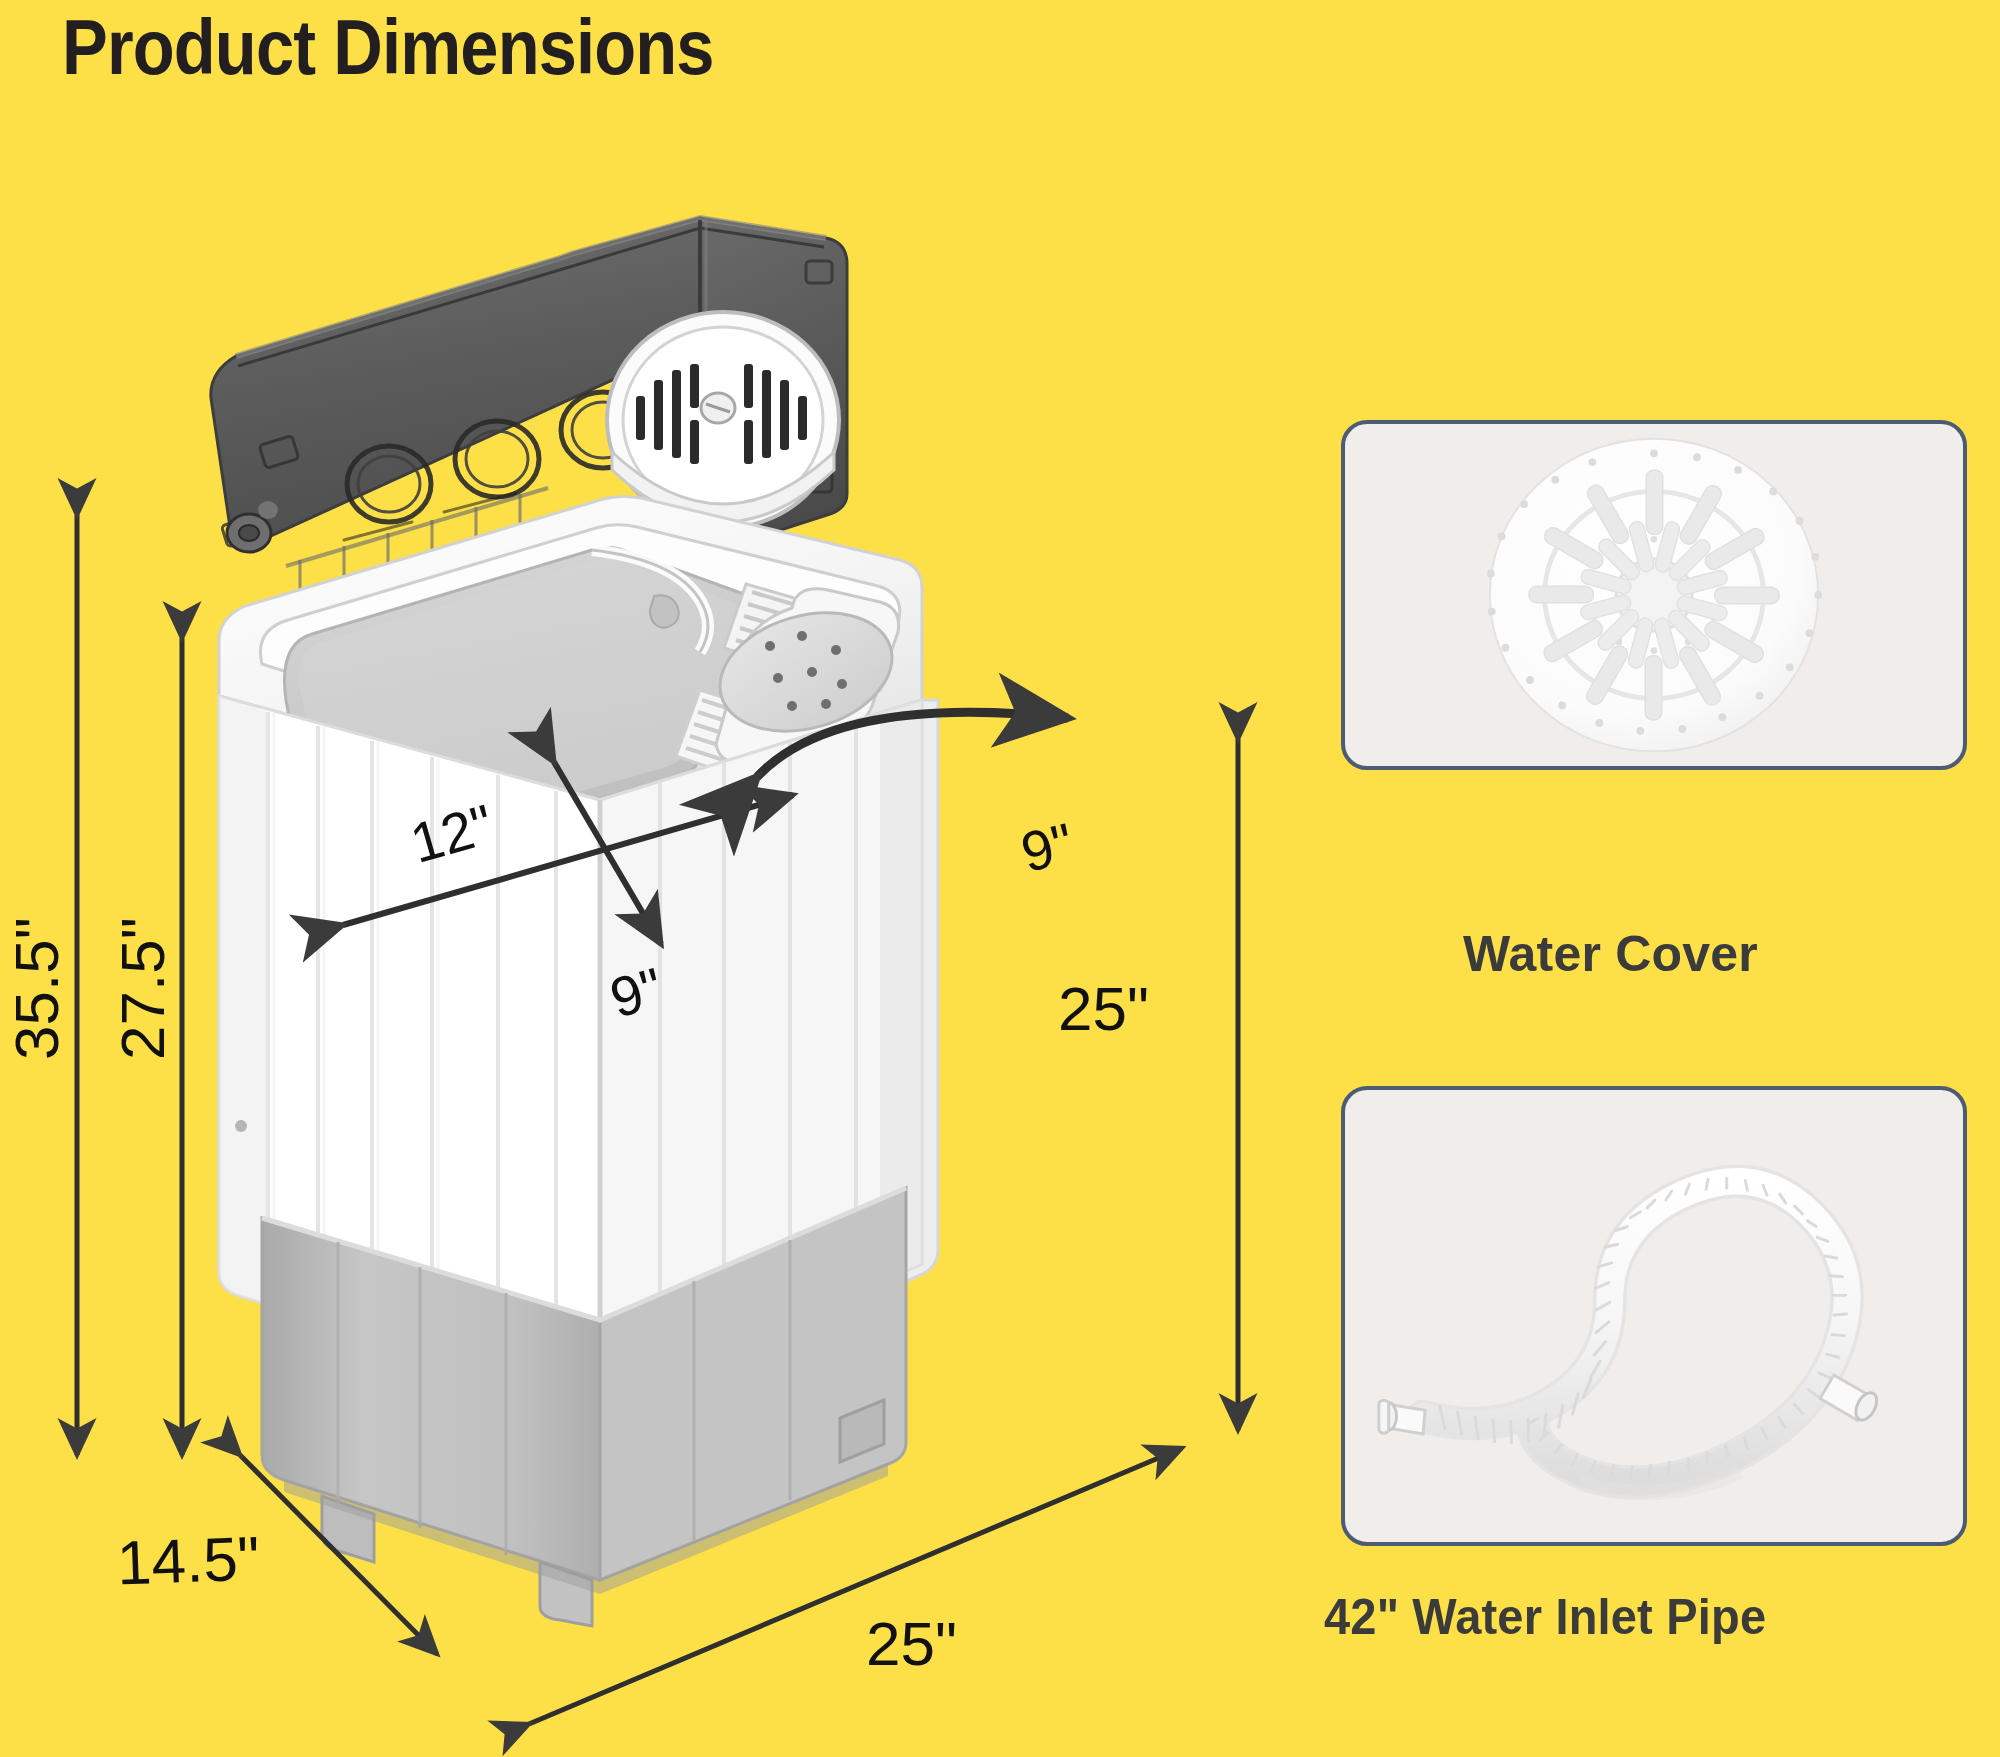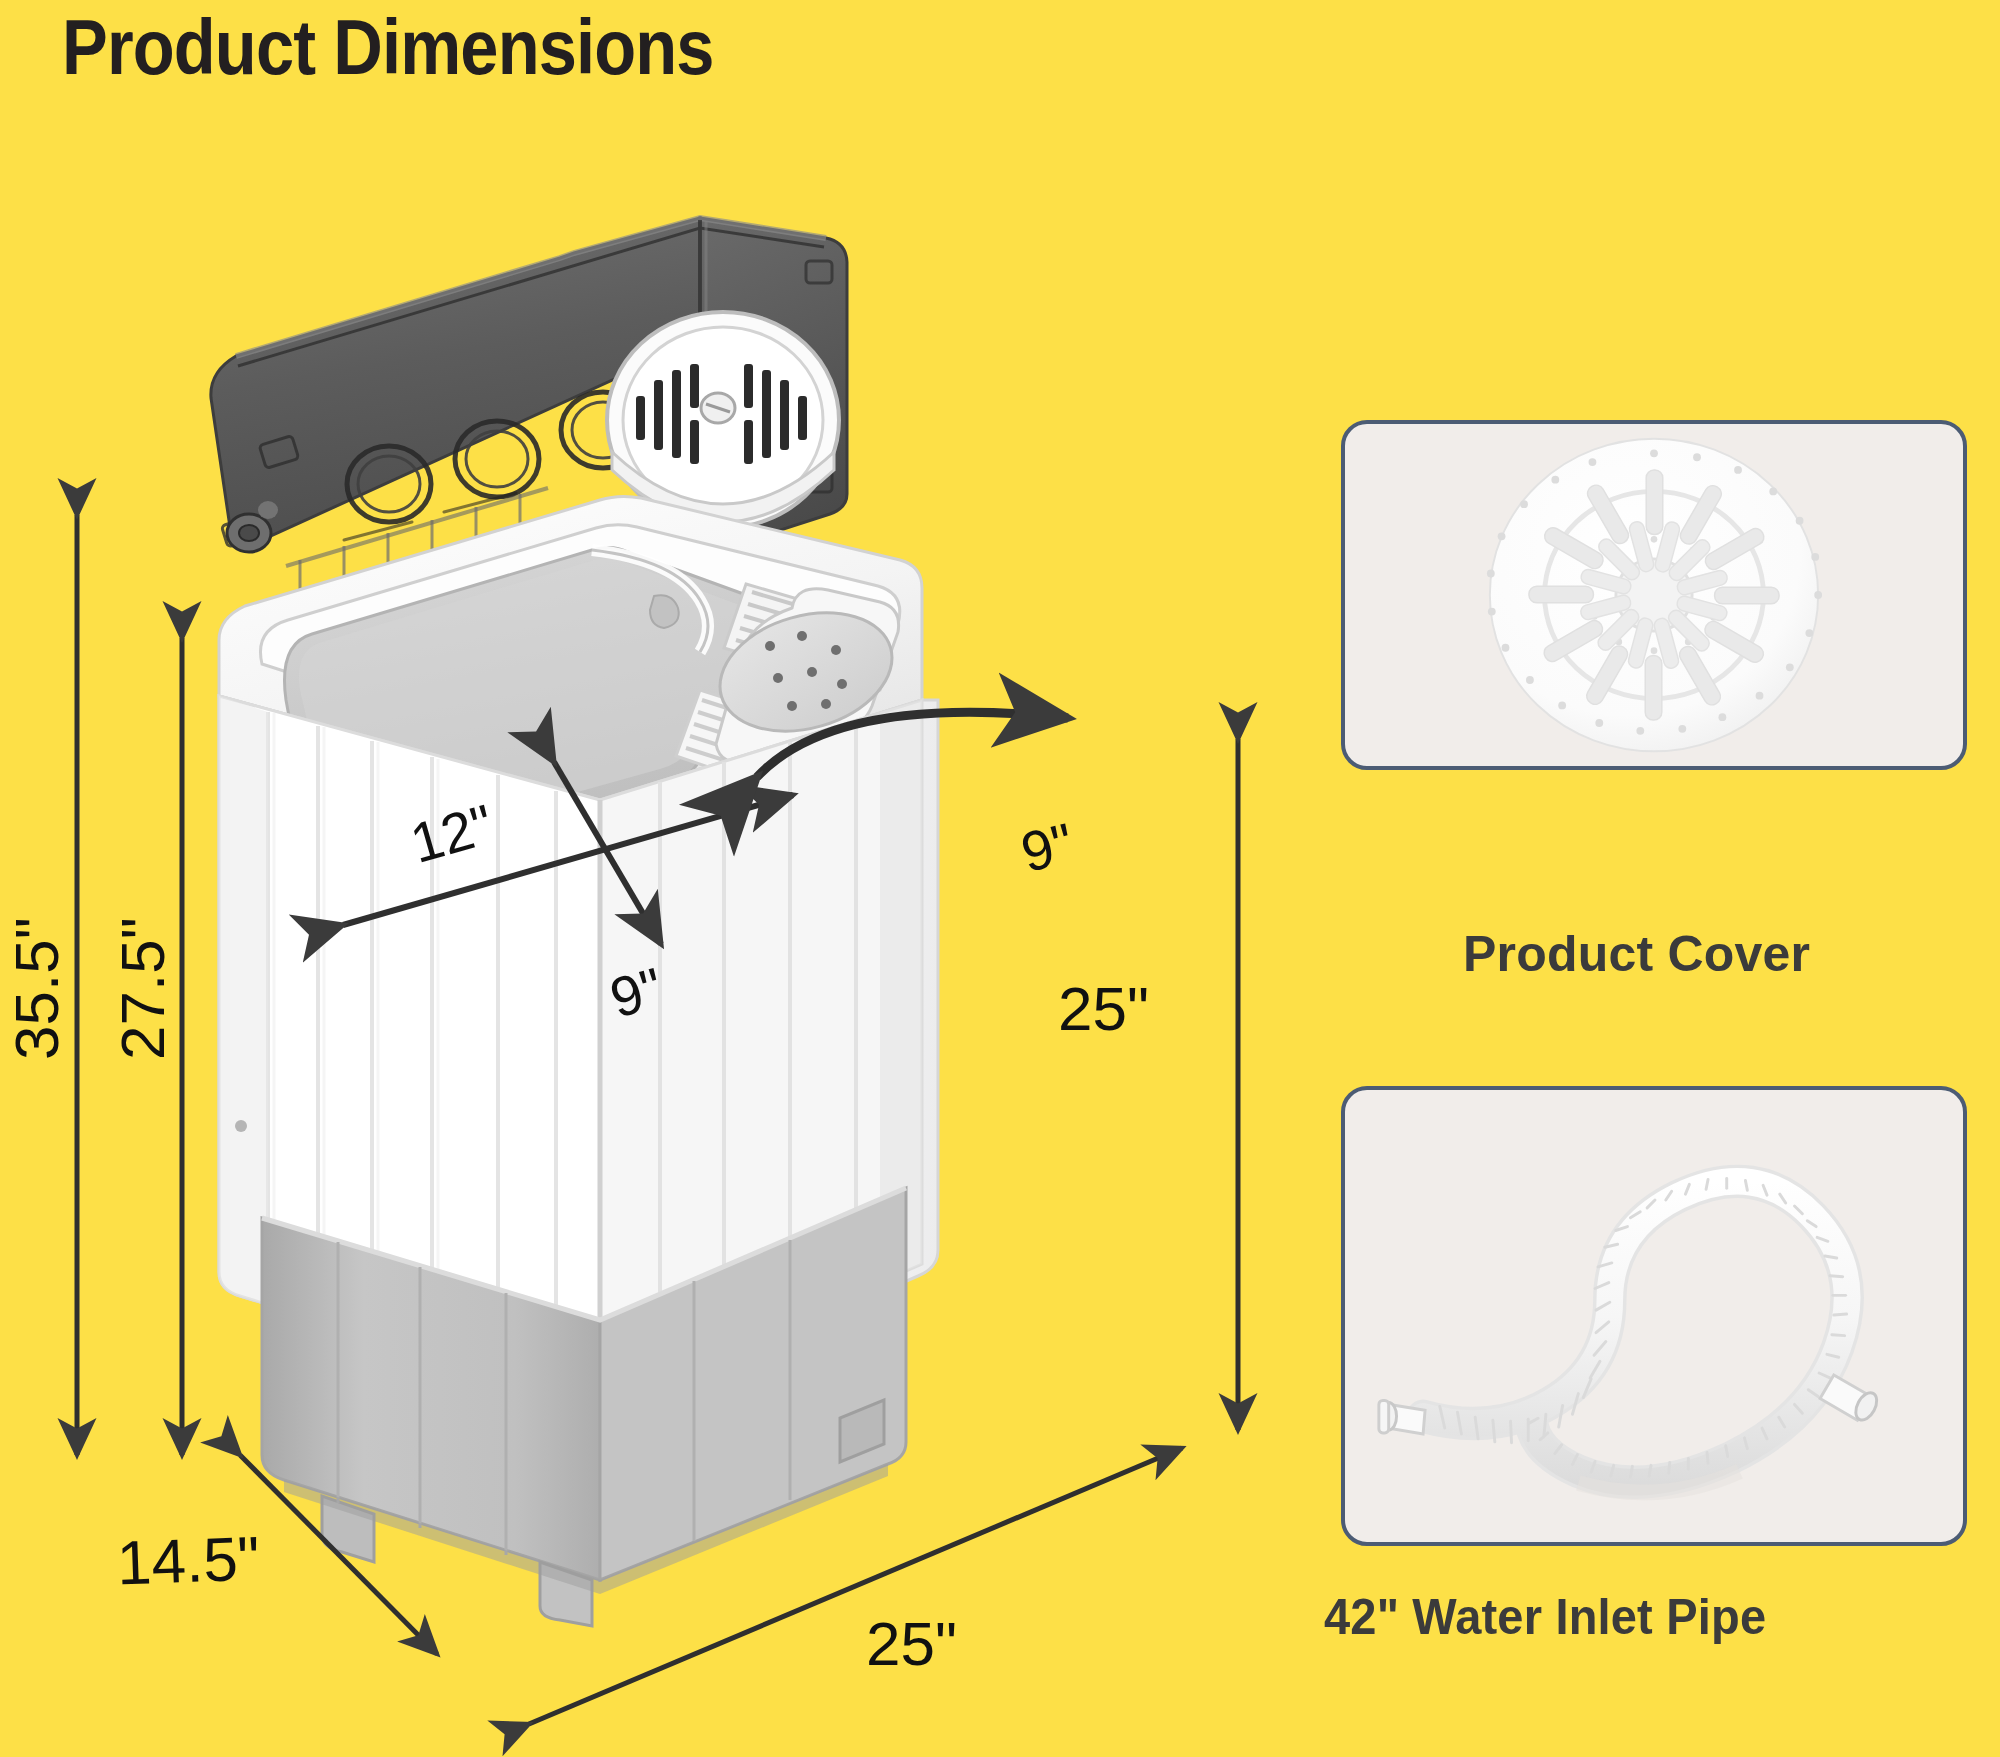--- a/index.html
+++ b/index.html
@@ -411,21 +411,21 @@
         <rect x="306" y="98" width="15" height="52" rx="7" transform="rotate(195 313 175)"></rect>
         <rect x="306" y="98" width="15" height="52" rx="7" transform="rotate(225 313 175)"></rect>
         <rect x="306" y="98" width="15" height="52" rx="7" transform="rotate(255 313 175)"></rect>
         <rect x="306" y="98" width="15" height="52" rx="7" transform="rotate(285 313 175)"></rect>
         <rect x="306" y="98" width="15" height="52" rx="7" transform="rotate(315 313 175)"></rect>
         <rect x="306" y="98" width="15" height="52" rx="7" transform="rotate(345 313 175)"></rect>
       </g>
     </svg>
   </div>
 
-  <div class="caption" style="left:1463px;top:925px;">Product Cover</div>
+  <div class="caption" style="left:1463px;top:925px;">Water Cover</div>
 
   <div class="card" style="left:1341px;top:1086px;width:626px;height:460px;">
     <svg class="card-inner" viewBox="0 0 626 460" preserveAspectRatio="xMidYMid meet">
       <defs>
         <linearGradient id="hoseG" x1="0" y1="0" x2="0" y2="1">
           <stop offset="0" stop-color="#ffffff"></stop>
           <stop offset="0.45" stop-color="#f6f6f6"></stop>
           <stop offset="1" stop-color="#dcdcdc"></stop>
         </linearGradient>
       </defs>

